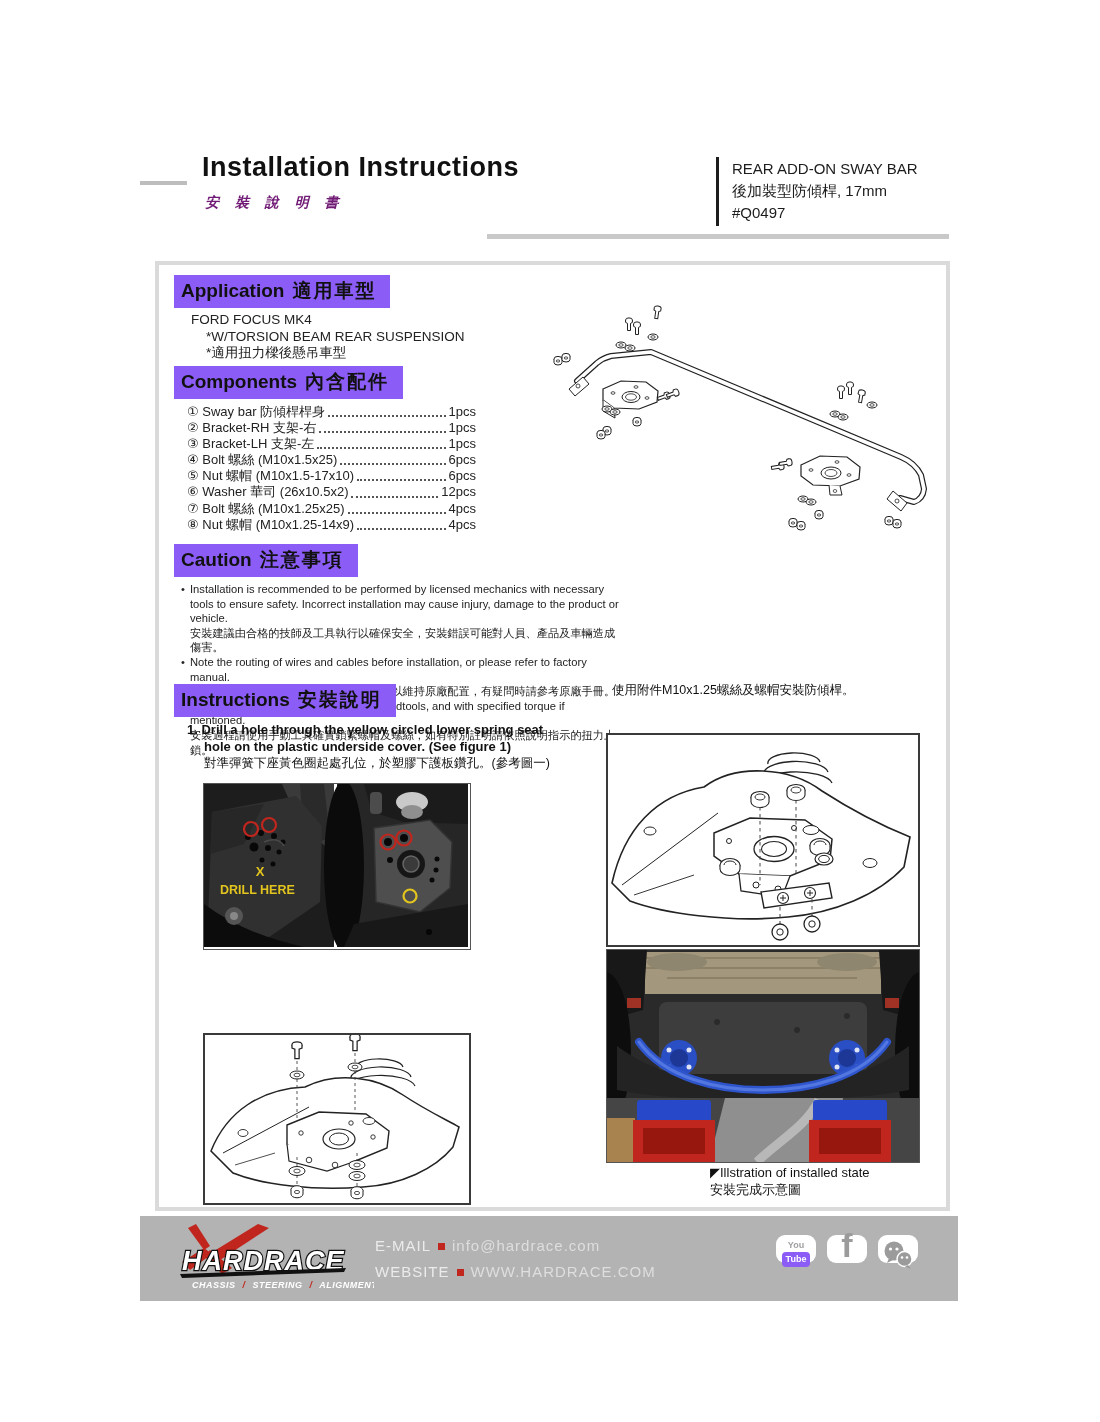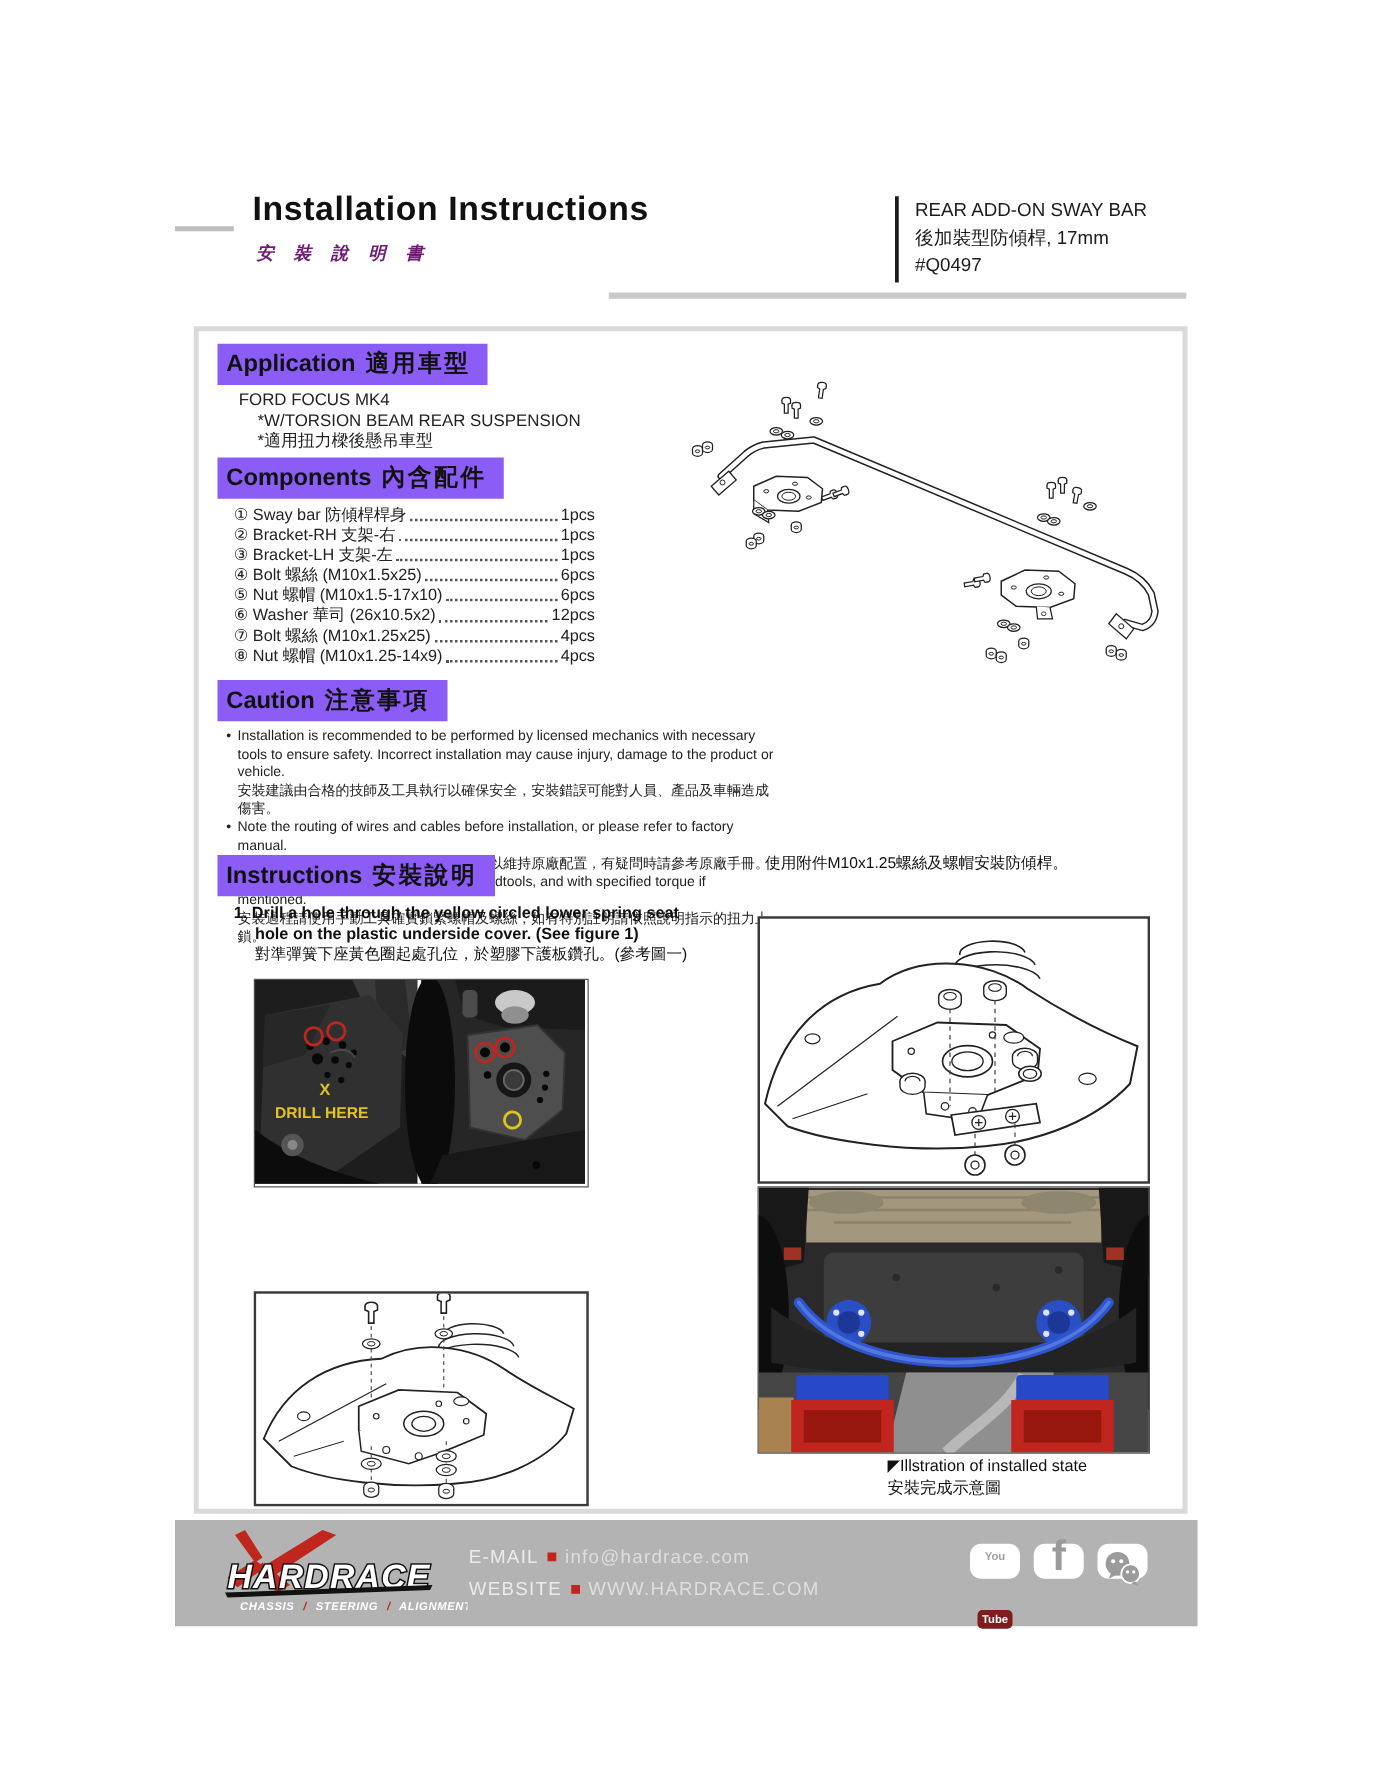--- a/index.html
+++ b/index.html
@@ -49,21 +49,21 @@
 
   
   .footer { position:absolute; left:140px; top:1216px; width:818px; height:85px; background:#b3b3b3; }
   .contact { position:absolute; left:235px; top:17px; }
   .contact-line { font-size:15px; letter-spacing:1px; color:#ebebeb; line-height:26px; white-space:nowrap; }
   .contact-line .sq { display:inline-block; width:7px; height:7px; background:#c0261d; margin:0 7px 1px 7px; }
   .contact-line .val { color:#dedede; }
   .socials { position:absolute; right:40px; top:19px; display:flex; gap:11px; }
   .sicon { width:40px; height:28px; background:#fff; border-radius:9px; position:relative; }
   .yt-top { position:absolute; left:0; right:0; top:5px; text-align:center; font-size:9px; color:#a0a0a0; font-weight:bold; }
-  .yt-badge { position:absolute; left:6px; top:17px; width:28px; height:15px; background:#7f1d1d; border-radius:4px; color:#fff; font-size:9px; font-weight:bold; text-align:center; line-height:15px;margin-top:36px; }
+  .yt-badge { position:absolute; left:6px; top:17px; width:28px; height:15px; background:#8b5cf6; border-radius:4px; color:#fff; font-size:9px; font-weight:bold; text-align:center; line-height:15px; }
   .fb-f { position:absolute; left:0; right:0; bottom:-1px; text-align:center; font-size:34px; font-weight:bold; color:#9b9b9b; line-height:38px; }
   .logo-wrap { position:absolute; left:34px; top:8px; width:200px; height:70px; }
 </style>
 </head>
 <body>
 
 <div class="page">
 
   <div class="header-dash"></div>
   <div class="doc-title">Installation Instructions</div>

